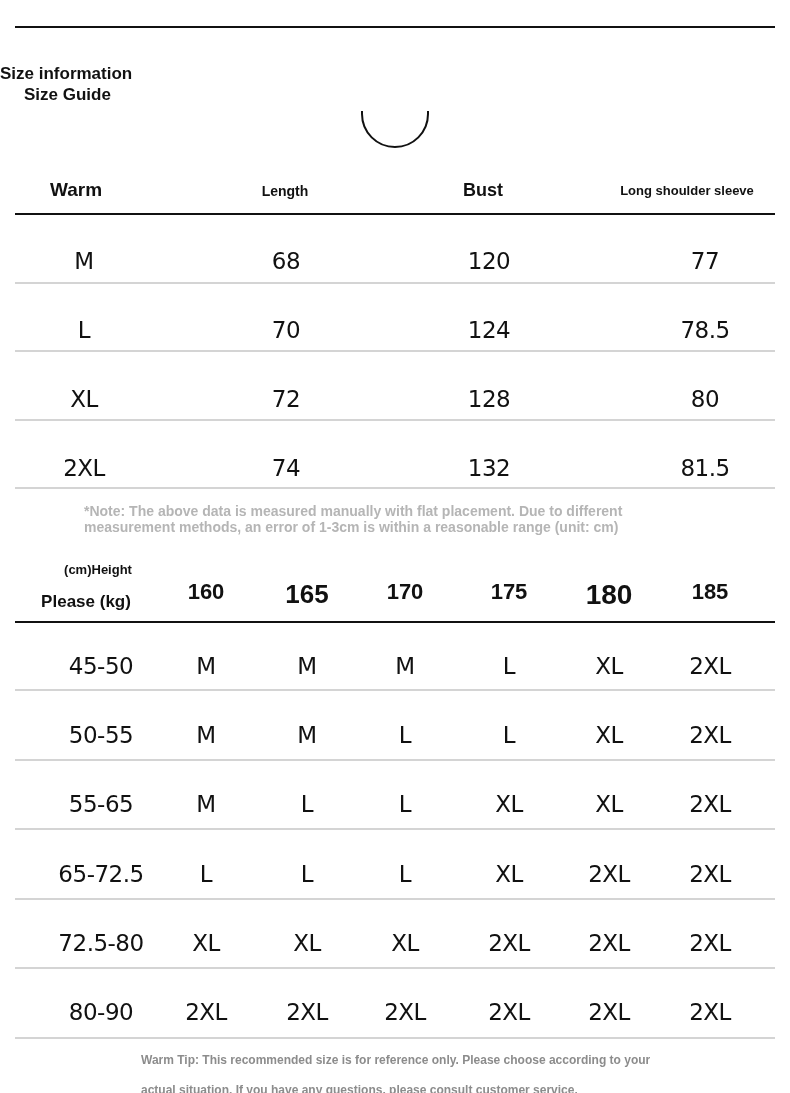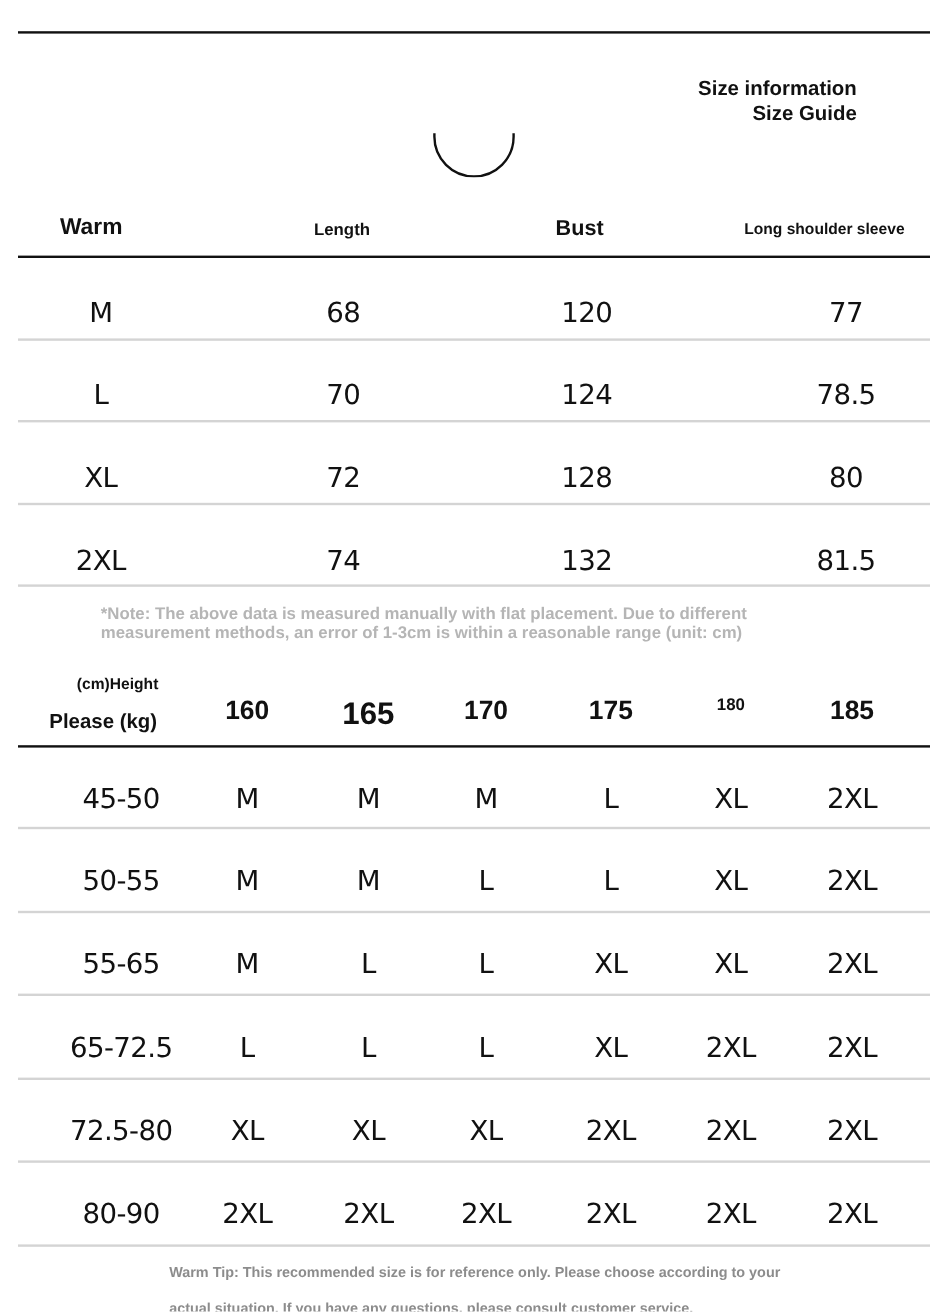--- a/index.html
+++ b/index.html
@@ -3,36 +3,36 @@
 <meta charset="utf-8">
 <style>
   * { box-sizing: border-box; margin: 0; padding: 0; }
   html, body { width: 790px; height: 1093px; background: #ffffff; overflow: hidden; }
   body { position: relative; font-family: "Liberation Sans", "DejaVu Sans", sans-serif; color: #111; }
 
   .rule { position: absolute; left: 15px; width: 760px; }
   .rule.thick { height: 2px; background: #111; }
   .rule.thin { height: 2px; background: #d4d4d4; }
 
-  .title { position: absolute; left: 0; width: 714px; text-align: right; font-weight: bold; font-size: 17px; line-height: 21px; color: #111; }
+  .title { position: absolute; left: 0; width: 714px; text-align: left; font-weight: bold; font-size: 17px; line-height: 21px; color: #111; }
   .arc { position: absolute; left: 360px; top: 110px; width: 70px; height: 38px; }
 
   .hdr { position: absolute; font-weight: bold; color: #111; transform: translateX(-50%); white-space: nowrap; }
   .cell { position: absolute; font-family: "DejaVu Sans", sans-serif; font-size: 23px; color: #111; transform: translateX(-50%); white-space: nowrap; font-weight: normal; letter-spacing: -0.5px; }
 
   .note { position: absolute; font-weight: bold; font-size: 14px; line-height: 16px; color: #b5b5b5; }
   .tip { position: absolute; font-weight: bold; font-size: 12px; line-height: 15px; color: #8c8c8c; }
 </style>
 </head>
 <body>
 
 <div class="rule thick" style="top:26px;"></div>
 
 <div class="title" style="top:63px;">Size information</div>
-<div class="title" style="top:84px;">Size Guide</div>
+<div class="title" style="top:84px;padding-left:24px;">Size Guide</div>
 <svg class="arc" viewBox="0 0 70 38">
   <path d="M2 1 L2 4 A33 33 0 0 0 68 4 L68 1" fill="none" stroke="#111" stroke-width="2"></path>
 </svg>
 
 <div>
   <div class="hdr" style="left:76px; top:179px; font-size:19px;">Warm</div>
   <div class="hdr" style="left:285px; top:183px; font-size:14px;">Length</div>
   <div class="hdr" style="left:483px; top:180px; font-size:18px;">Bust</div>
   <div class="hdr" style="left:687px; top:183px; font-size:13px;">Long shoulder sleeve</div>
   <div class="rule thick" style="top:213px;"></div>
@@ -74,21 +74,21 @@
 </div>
 
 <div>
   <div class="hdr" style="left:98px; top:562px; font-size:13px;">(cm)Height</div>
   <div class="hdr" style="left:86px; top:592px; font-size:17px;">Please (kg)</div>
 
   <div class="hdr" style="left:206px; top:579px; font-size:22px;">160</div>
   <div class="hdr" style="left:307px; top:579px; font-size:26px;">165</div>
   <div class="hdr" style="left:405px; top:579px; font-size:22px;">170</div>
   <div class="hdr" style="left:509px; top:579px; font-size:22px;">175</div>
-  <div class="hdr" style="left:609px; top:579px; font-size:14px;text-align:right;">180</div>
+  <div class="hdr" style="left:609px; top:579px; font-size:28px;text-align:right;">180</div>
   <div class="hdr" style="left:710px; top:579px; font-size:22px;">185</div>
   <div class="rule thick" style="top:621px;"></div>
 
   <div>
     <div class="cell" style="left:101px; top:653px;">45-50</div>
     <div class="cell" style="left:206px; top:653px;">M</div>
     <div class="cell" style="left:307px; top:653px;">M</div>
     <div class="cell" style="left:405px; top:653px;">M</div>
     <div class="cell" style="left:509px; top:653px;">L</div>
     <div class="cell" style="left:609px; top:653px;">XL</div>

